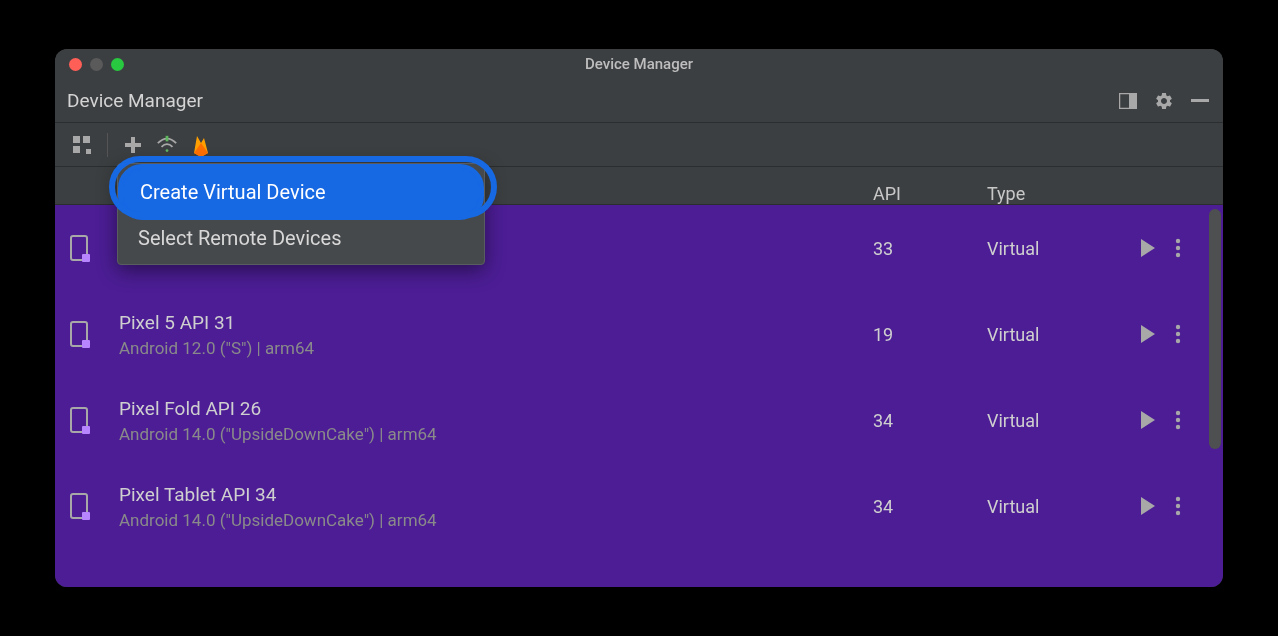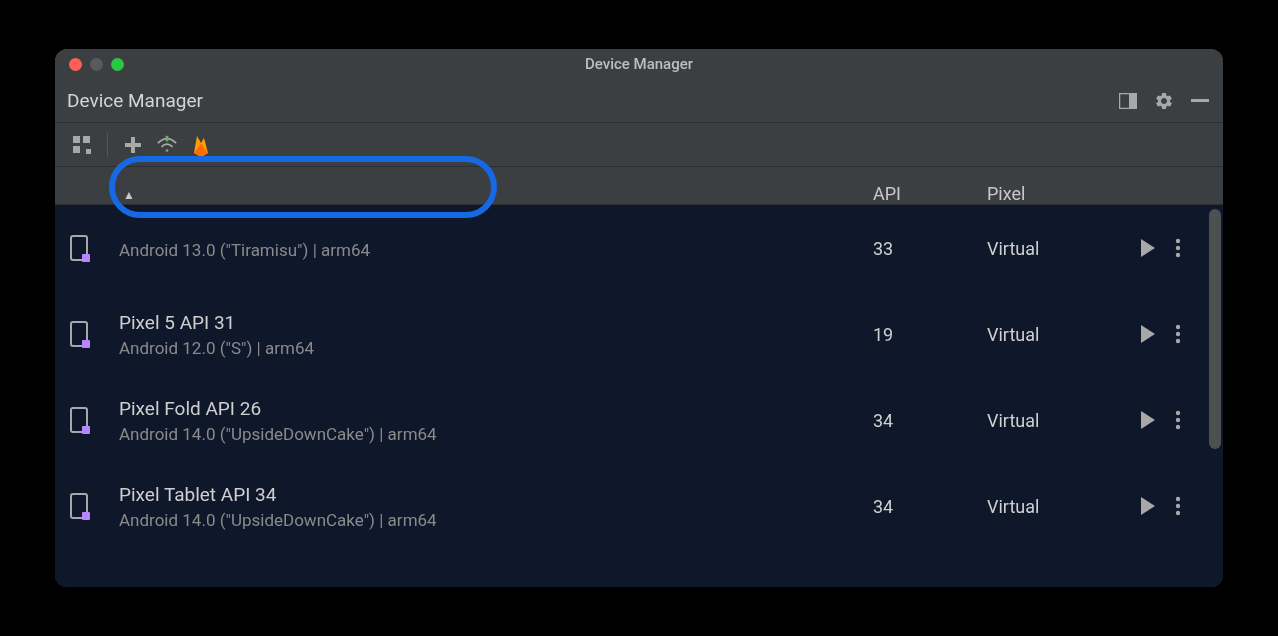--- a/index.html
+++ b/index.html
@@ -106,21 +106,21 @@
     font-size: 18px;
   }
   .col-icon { width: 48px; }
   .col-name { flex: 1; padding-left: 16px; }
   .col-api { width: 114px; padding-left: 8px; }
   .col-type { width: 156px; padding-left: 8px; }
   .col-actions { width: 88px; }
   .rows {
     flex: 1;
     overflow-y: auto;
-    background: #0f172a;
+    background: #4c1d95;
     position: relative;
   }
   .row {
     height: 86px;
     display: flex;
     align-items: center;
     color: #c8c8c8;
     font-size: 18px;
   }
   .row .col-icon {
@@ -283,29 +283,33 @@
         </svg>
     </div>
     <div class="icon-btn">
       <svg width="18" height="24" viewBox="0 0 18 24">
           <path d="M2 20 L5 3 L9 10 L12 5 L16 20 L9 24 Z" fill="#ffa000"></path>
           <path d="M2 20 L9 10 L16 20 L9 24 Z" fill="#ff6f00"></path>
         </svg>
     </div>
 
     <div class="highlight-ring"></div>
+    <div class="dropdown">
+      <div class="dropdown-item highlighted">Create Virtual Device</div>
+      <div class="dropdown-item">Select Remote Devices</div>
+    </div>
   </div>
 
   <div class="table-header">
     <div class="col-icon"></div>
     <div class="col-name">
       <span class="th-sort">▲</span>
     </div>
     <div class="col-api">API</div>
-    <div class="col-type">Pixel</div>
+    <div class="col-type">Type</div>
     <div class="col-actions"></div>
   </div>
 
   <div class="rows">
 
     <div class="row">
       <div class="col-icon">
           <div class="device-icon"></div>
         </div>
       <div class="col-name">

